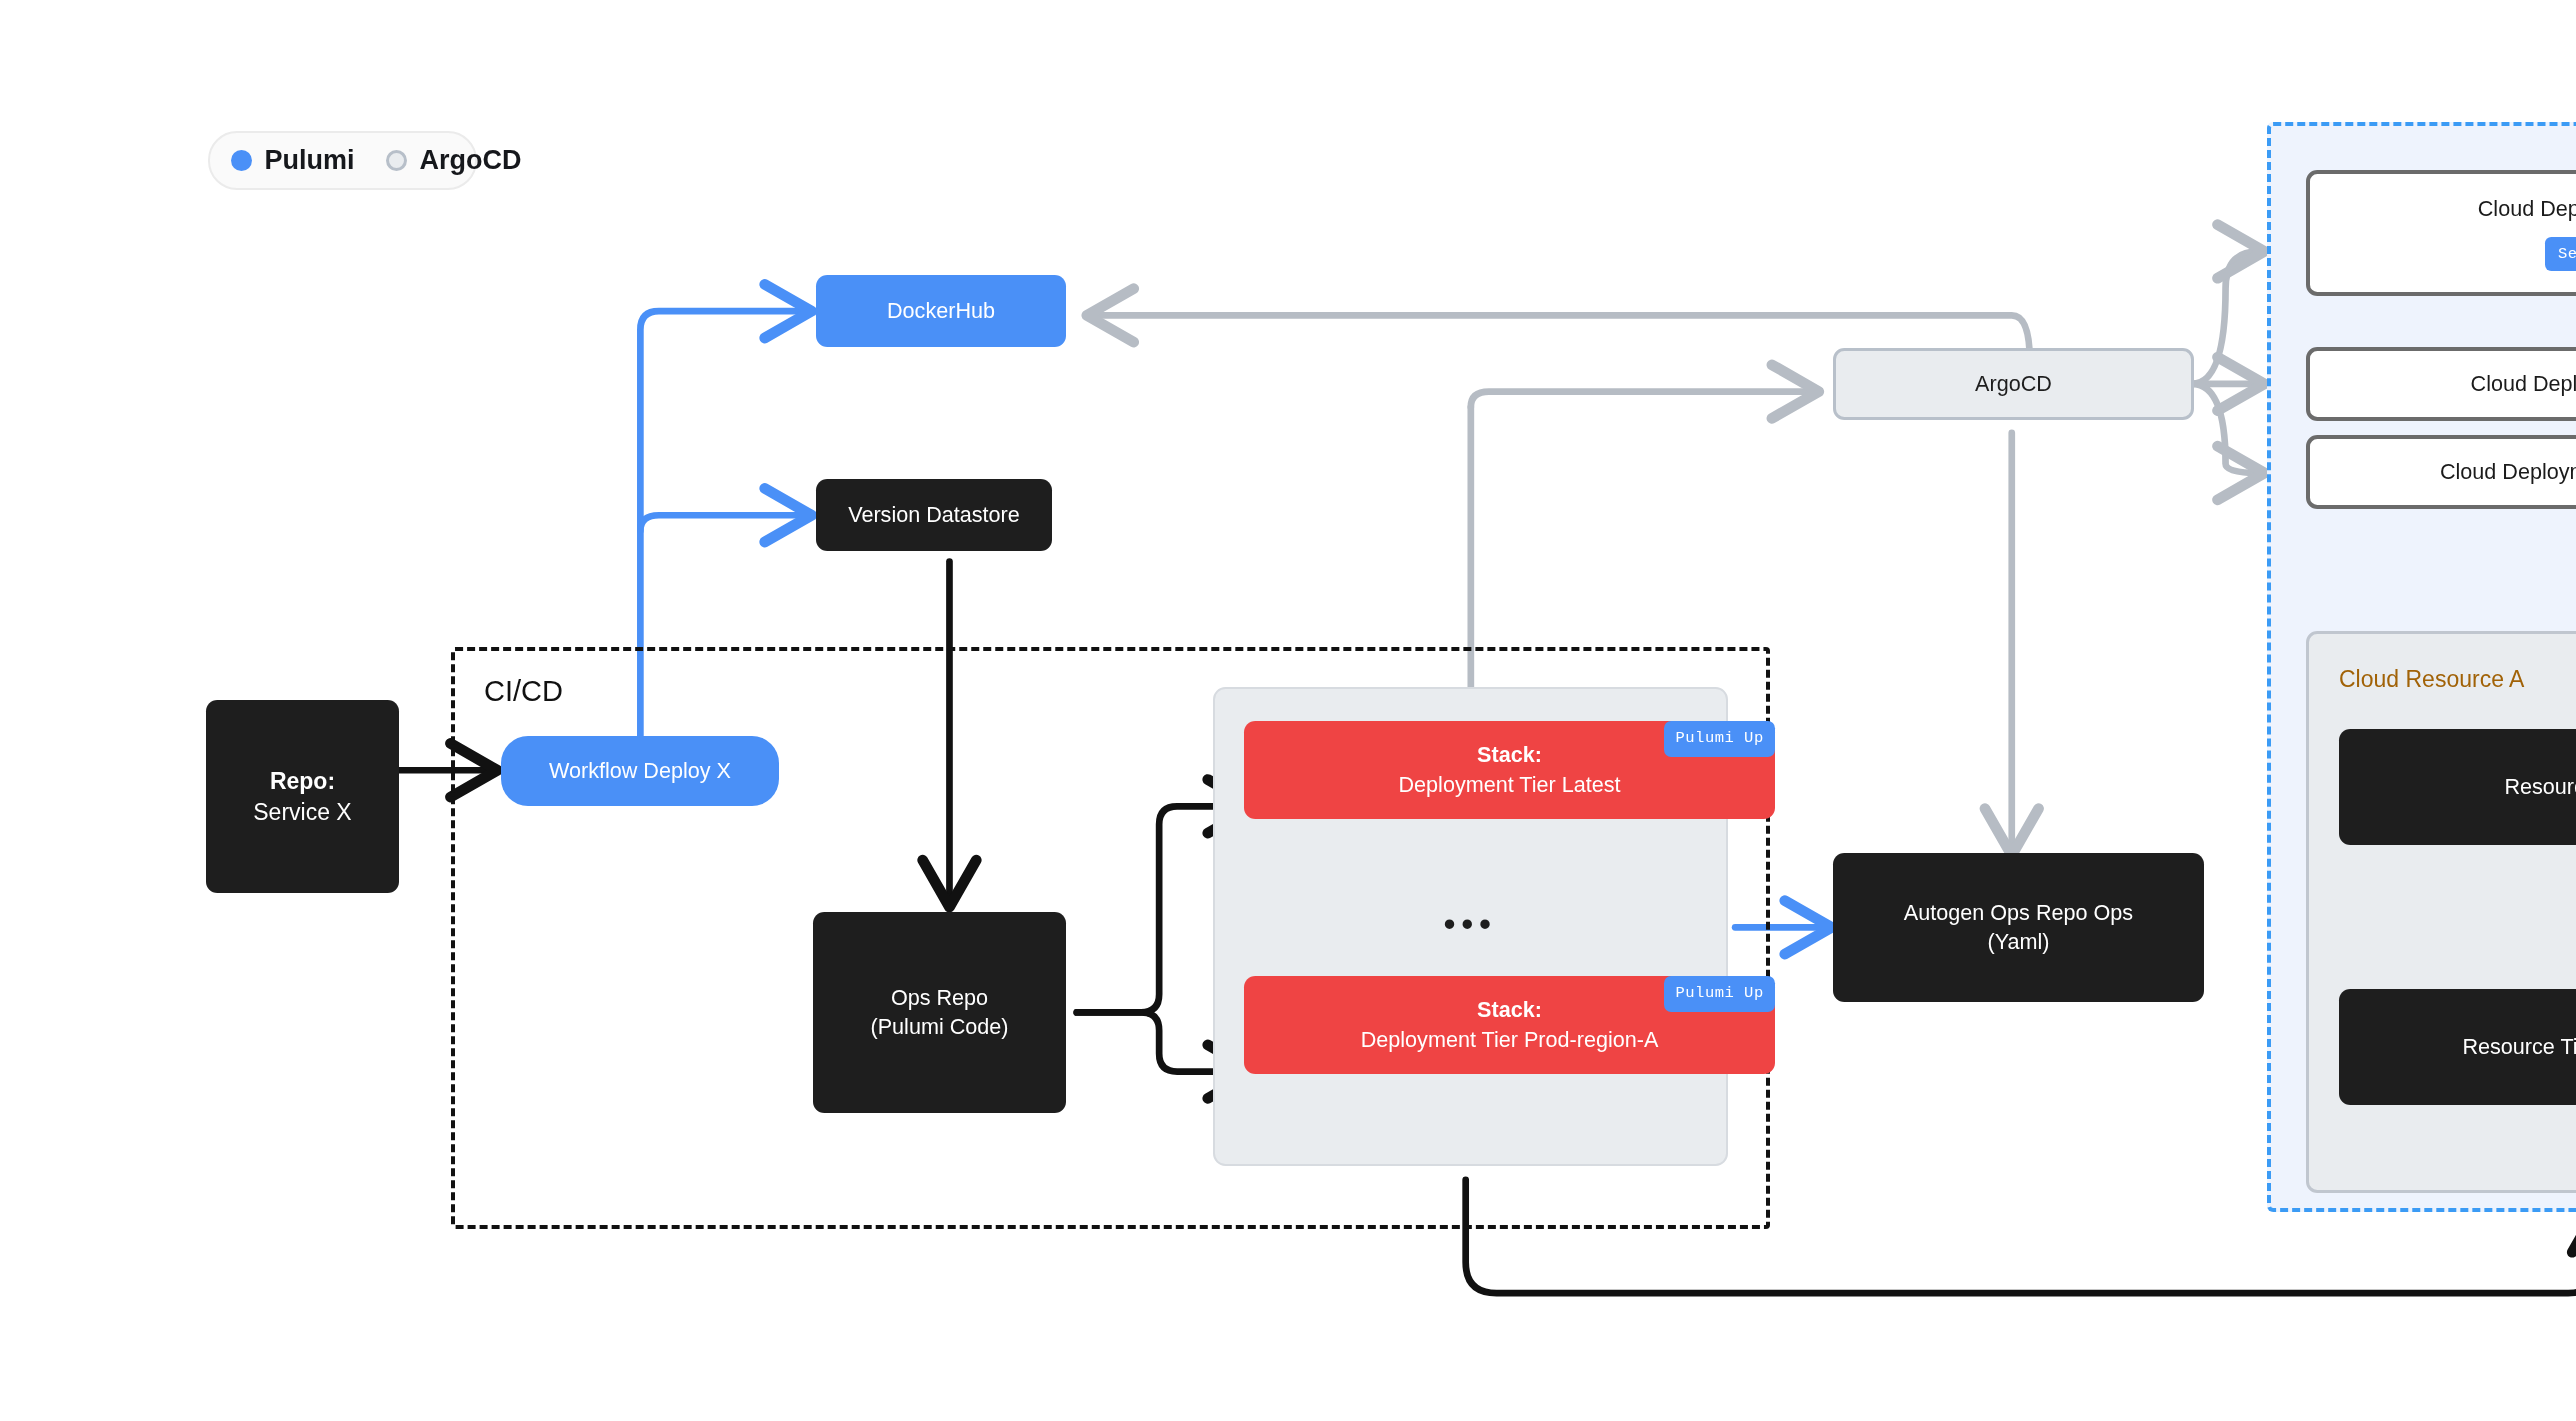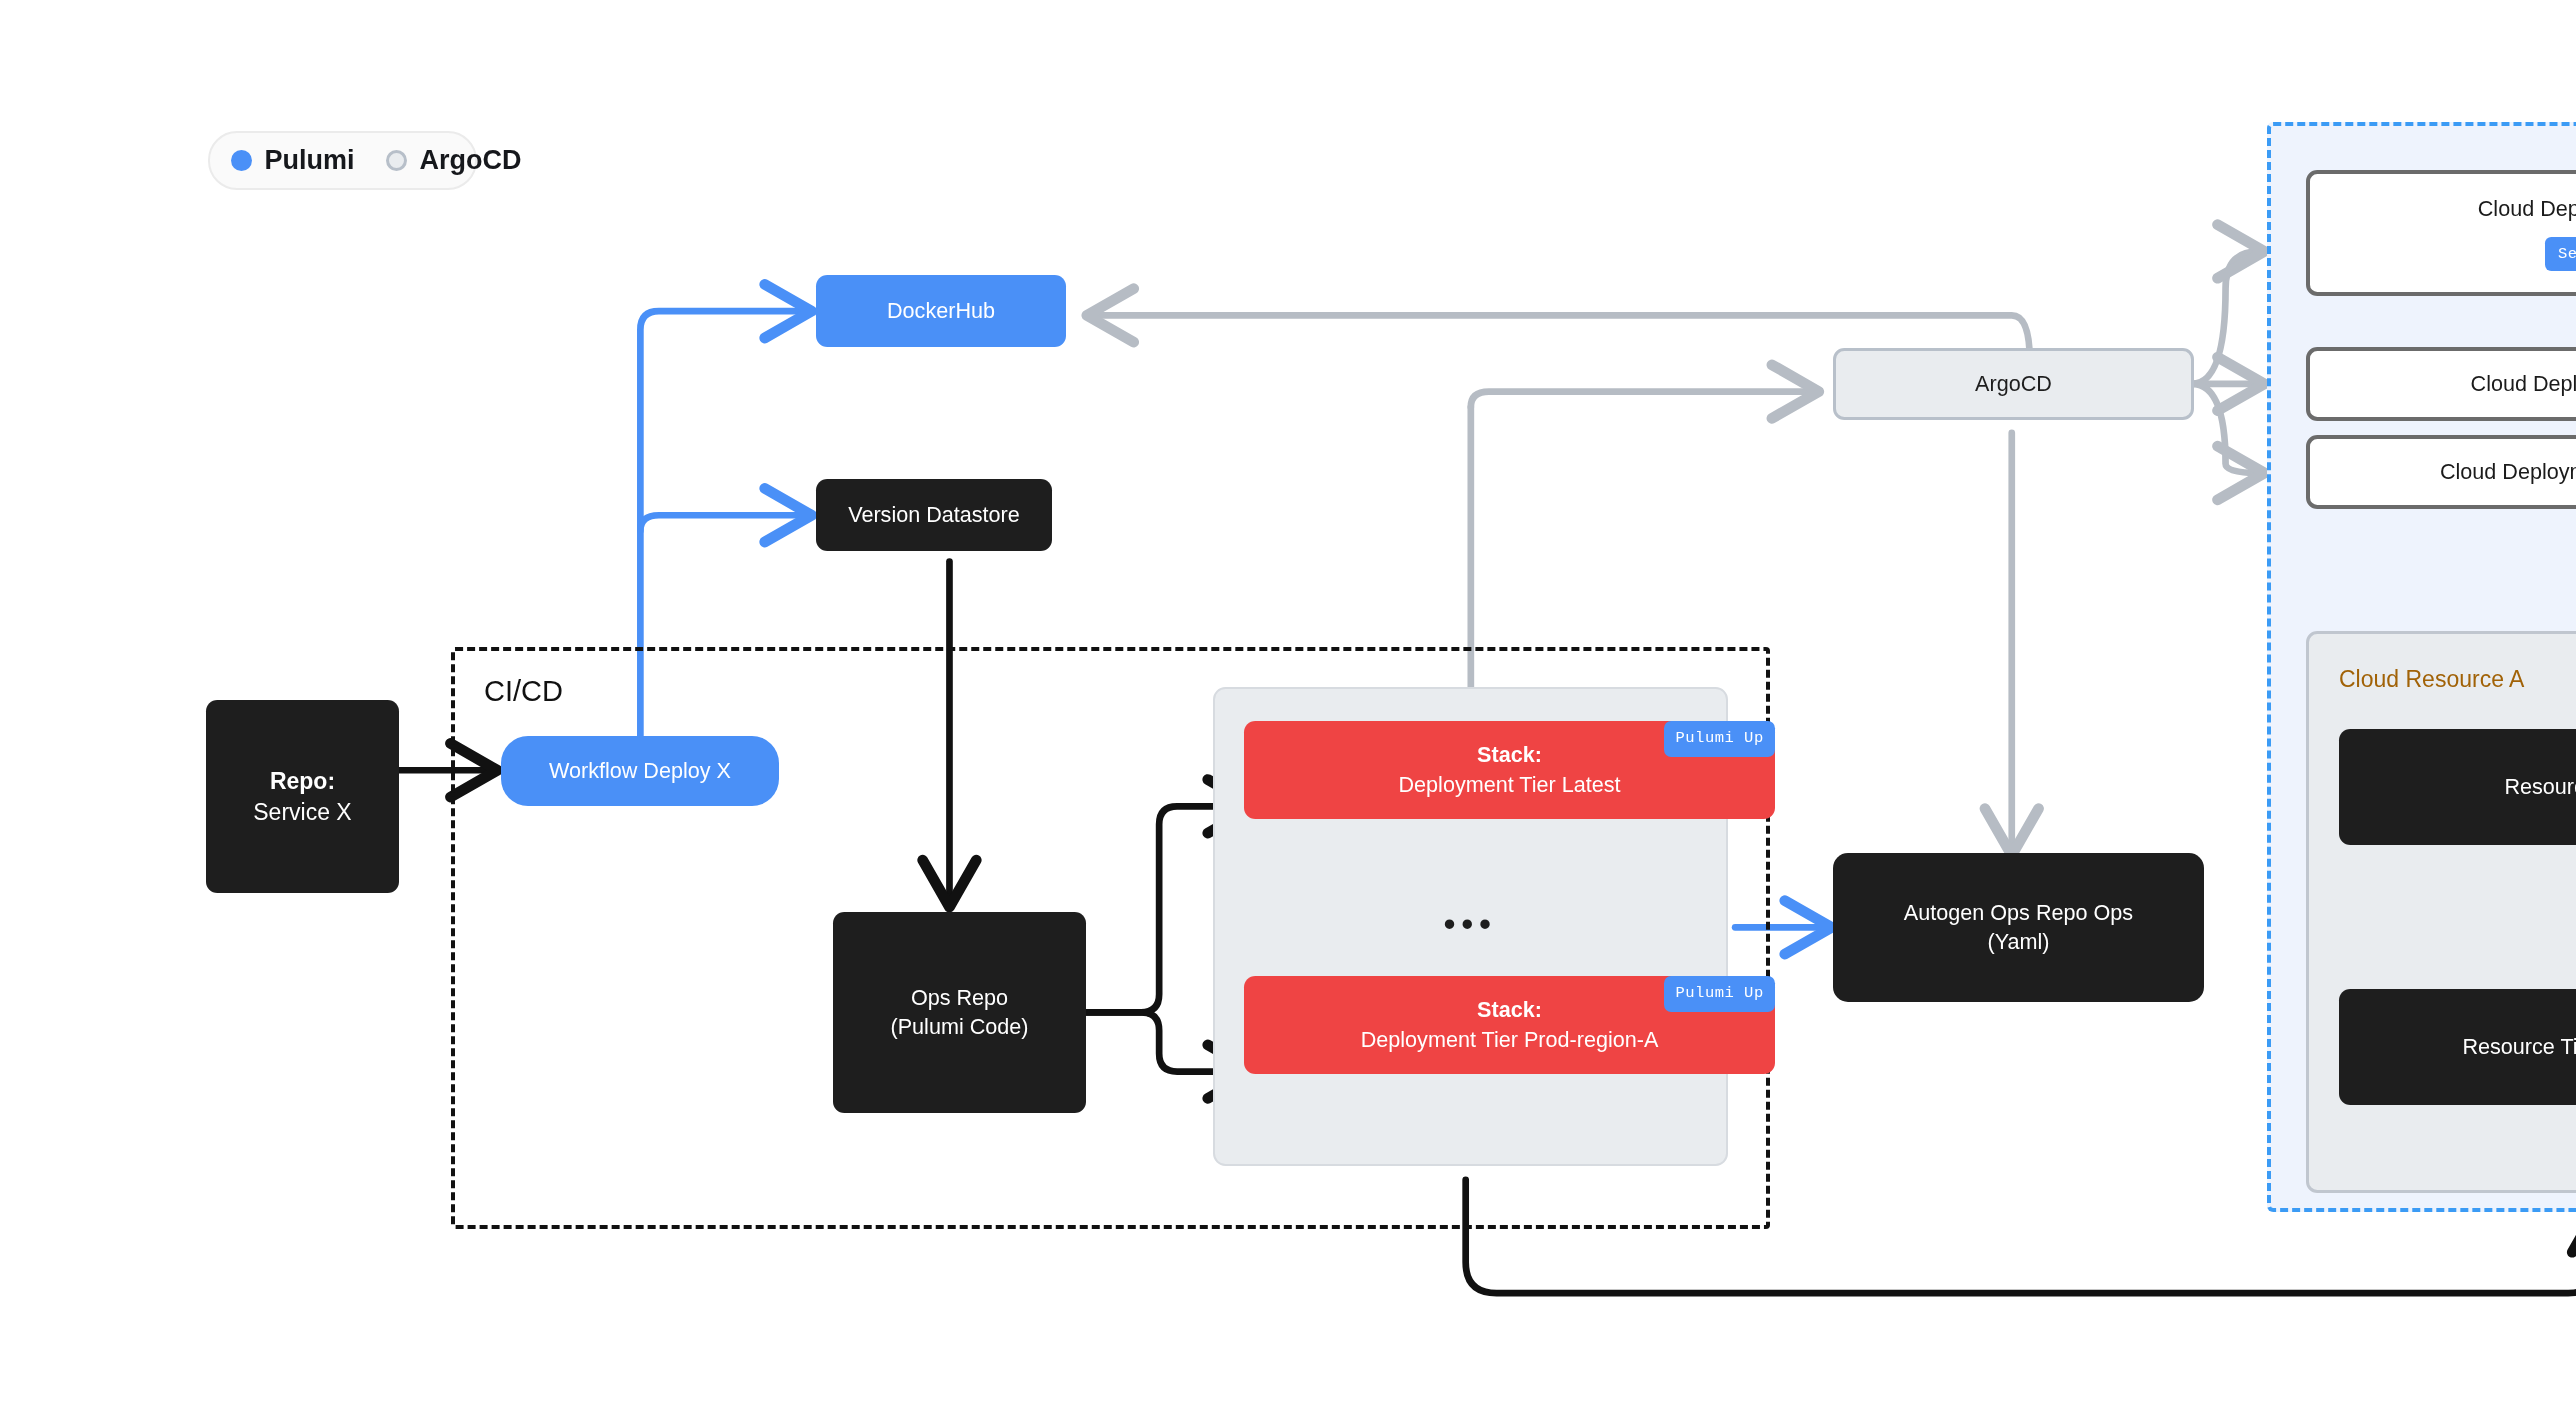--- a/index.html
+++ b/index.html
@@ -134,42 +134,42 @@
   </div>
 
   <div class="node blue" style="left:816px;top:275px;width:250px;height:72px;">
     <span class="t-md">DockerHub</span>
   </div>
 
   <div class="node dark" style="left:816px;top:479px;width:236px;height:72px;">
     <span class="t-md">Version Datastore</span>
   </div>
 
-  <div class="node dark" style="left:813px;top:912px;width:253px;height:201px;margin-left:20px;">
+  <div class="node dark" style="left:813px;top:912px;width:253px;height:201px;">
     <span class="t-md">Ops Repo</span>
     <span class="t-md">(Pulumi Code)</span>
   </div>
 
   <div class="stacks-wrap"></div>
 
   <div class="stack-box" style="top:721px;">
     <span class="badge">Pulumi Up</span>
     <span class="t-md bold">Stack:</span>
     <span class="t-md">Deployment Tier Latest</span>
   </div>
 
   <div class="ellipsis" style="left:1437px;top:907px;width:67px;text-align:center;">•••</div>
 
   <div class="stack-box" style="top:976px;">
     <span class="badge">Pulumi Up</span>
     <span class="t-md bold">Stack:</span>
     <span class="t-md">Deployment Tier Prod-region-A</span>
   </div>
 
-  <div class="node dark" style="left:1833px;top:853px;width:371px;height:149px;border-radius:15px;">
+  <div class="node dark" style="left:1833px;top:853px;width:371px;height:149px;">
     <span class="t-md">Autogen Ops Repo Ops</span>
     <span class="t-md">(Yaml)</span>
   </div>
 
   <div class="node greybox" style="left:1833px;top:348px;width:361px;height:72px;">
     <span class="t-md">ArgoCD</span>
   </div>
 
   <div class="cloud-dashed"></div>
 

